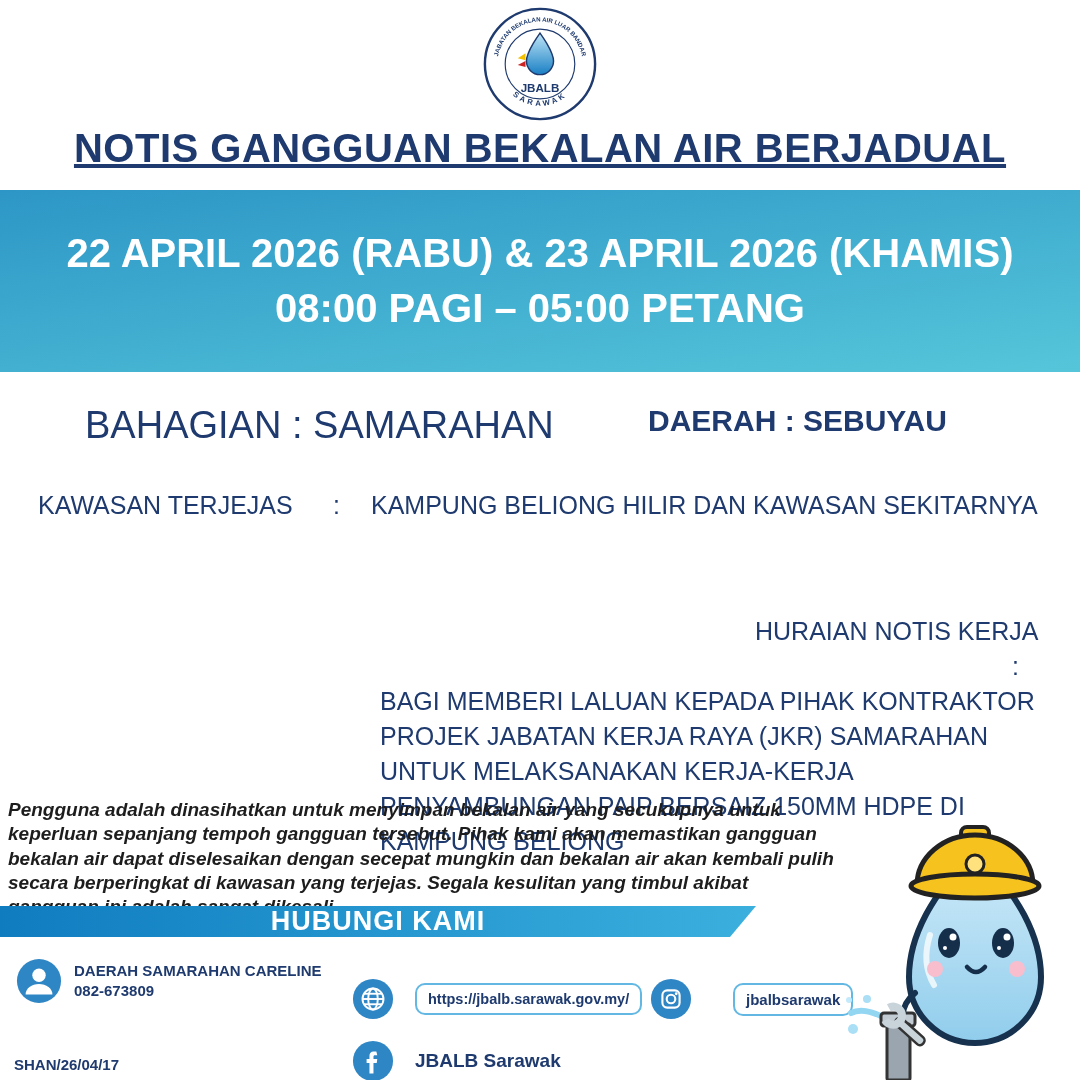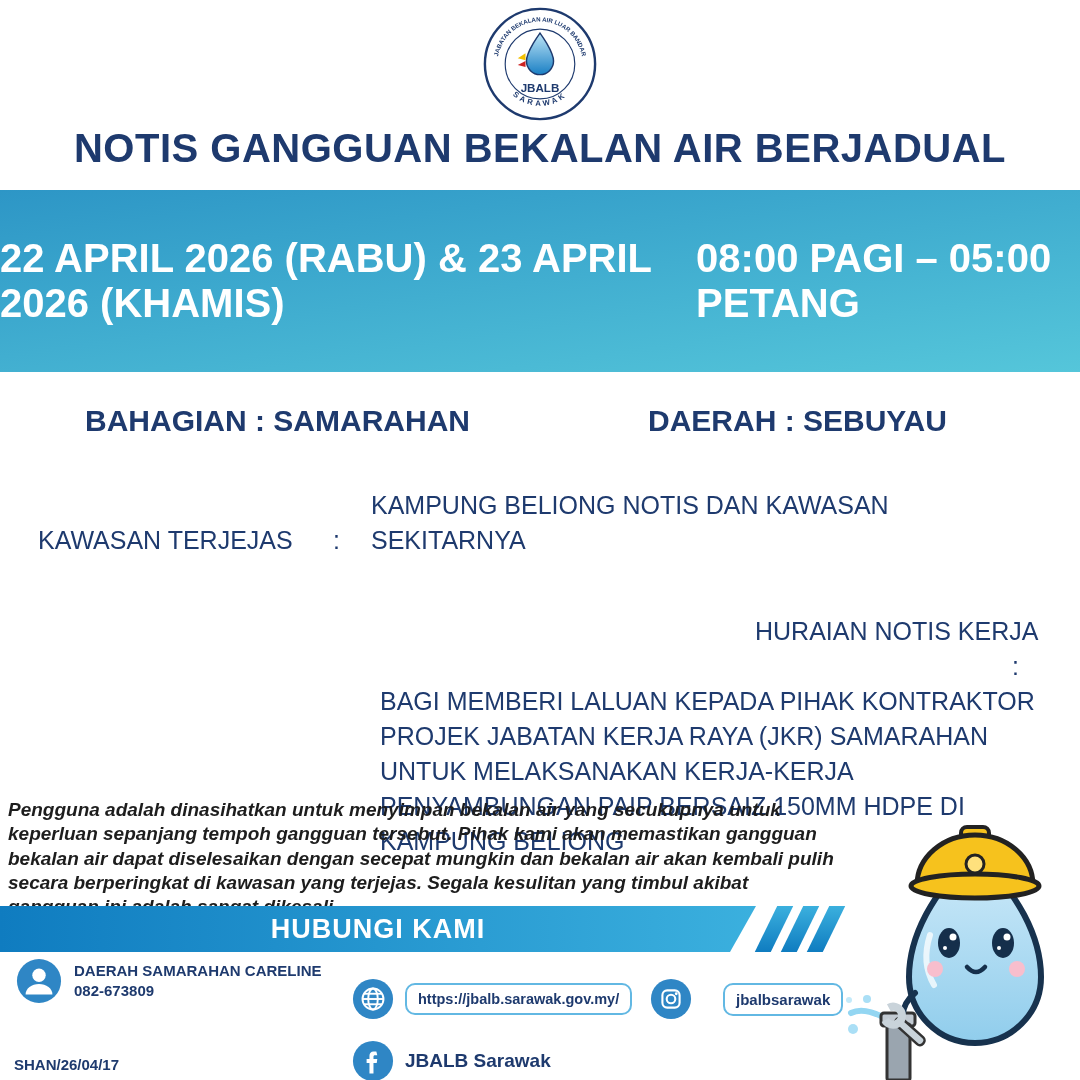--- a/index.html
+++ b/index.html
@@ -3,57 +3,57 @@
 <meta charset="utf-8">
 <title>Notis Gangguan Bekalan Air</title>
 <style>
   html,body{margin:0;padding:0;background:#fff;}
   body{font-family:"Liberation Sans", sans-serif;}
   .poster{position:relative;width:1080px;height:1080px;background:#fff;overflow:hidden;}
 
   .logo{position:absolute;top:6px;left:50%;transform:translateX(-50%);width:116px;height:116px;}
 
   .title{position:absolute;top:126px;left:0;width:100%;margin:0;text-align:center;
-         font-size:40px;font-weight:700;color:var(--navy,#1e3a6e);letter-spacing:.5px;}
+         font-size:40px;font-weight:700;color:var(--navy,#1e3a6e);letter-spacing:.5px;text-decoration:underline;}
 
   .banner{position:absolute;top:190px;left:0;width:100%;height:182px;
           background:linear-gradient(172deg,var(--banner1,#2d96c6) 0%,var(--banner2,#55c6da) 100%);
-          display:flex;flex-direction:row;align-items:center;justify-content:center;gap:10px;
+          display:flex;flex-direction:column;align-items:center;justify-content:center;gap:10px;
           color:#fff;font-weight:700;}
   .banner .l1{font-size:40px;}
   .banner .l2{font-size:40px;}
 
-  .region-bahagian{position:absolute;top:404px;left:85px;font-size:30px;font-weight:700;color:var(--navy,#1e3a6e);}
+  .region-bahagian{position:absolute;top:404px;left:85px;font-size:38px;font-weight:400;color:var(--navy,#1e3a6e);}
   .region-daerah{position:absolute;top:404px;left:648px;font-size:30px;font-weight:700;color:var(--navy,#1e3a6e);}
 
   .detail-row{position:absolute;left:38px;right:30px;display:flex;align-items:flex-end;
               color:var(--navy,#1e3a6e);font-weight:400;}
   .detail-row.row1{top:488px;}
   .detail-row.row2{top:614px;flex-direction:column;}
   .d-label{width:295px;font-size:25px;line-height:1.4;}
   .d-colon{width:38px;font-size:25px;line-height:1.4;text-align:left;}
   .d-value{width:670px;font-size:25px;line-height:1.4;}
 
   .advisory{position:absolute;top:798px;left:8px;width:835px;margin:0;
             font-style:italic;font-weight:600;font-size:19px;line-height:1.28;
             color:var(--advisory_text,#1d1d1d);}
 
-  .bar-row{position:absolute;top:906px;left:0;height:46px;display:flex;align-items:stretch;}
+  .bar-row{position:absolute;top:906px;left:0;height:46px;display:flex;align-items:stretch;flex-direction:column;}
   .bar-main{width:756px;background:linear-gradient(90deg,var(--bar1,#0f7cc0),var(--bar2,#3bb0de));
             clip-path:polygon(0 0,100% 0,calc(100% - 26px) 100%,0 100%);
             display:flex;align-items:center;justify-content:center;
             color:#fff;font-size:27px;font-weight:700;letter-spacing:1px;}
   .stripe{width:16px;margin-left:10px;transform:skewX(-26deg);
           background:linear-gradient(180deg,var(--bar2,#3bb0de),var(--bar1,#0f7cc0));}
 
   .phone-group{position:absolute;left:16px;top:958px;display:flex;gap:12px;align-items:center;}
   .phone-texts{display:flex;flex-direction:column;gap:7px;}
   .p-label,.p-num{font-size:15px;font-weight:700;color:var(--navy,#1e3a6e);line-height:1.35;}
 
-  .contact-item{position:absolute;display:flex;align-items:center;gap:11px;}
+  .contact-item{position:absolute;display:flex;align-items:center;gap:21px;}
   .contact-item.website{left:352px;top:978px;}
   .contact-item.instagram{left:650px;top:978px;}
   .contact-item.facebook{left:352px;top:1040px;}
   .pill{border:2.5px solid var(--pill,#62b8e3);border-radius:10px;padding:6px 11px;
         font-weight:700;color:var(--navy,#1e3a6e);white-space:nowrap;}
   .pill.url{font-size:14.5px;}
   .pill.ig{font-size:15px;margin-left:20px;}
   .fb-label{font-size:19px;font-weight:700;color:var(--navy,#1e3a6e);}
 
   .c-icon{display:inline-flex;}
@@ -99,21 +99,21 @@
     <div class="l1">22 APRIL 2026 (RABU) &amp; 23 APRIL 2026 (KHAMIS)</div>
     <div class="l2">08:00 PAGI – 05:00 PETANG</div>
   </div>
 
   <div class="region-bahagian">BAHAGIAN : SAMARAHAN</div>
   <div class="region-daerah">DAERAH : SEBUYAU</div>
 
   <div class="detail-row row1">
     <div class="d-label">KAWASAN TERJEJAS</div>
     <div class="d-colon">:</div>
-    <div class="d-value">KAMPUNG BELIONG NOTIS DAN KAWASAN SEKITARNYA</div>
+    <div class="d-value">KAMPUNG BELIONG HILIR DAN KAWASAN SEKITARNYA</div>
   </div>
   <div class="detail-row row2">
     <div class="d-label">HURAIAN NOTIS KERJA</div>
     <div class="d-colon">:</div>
     <div class="d-value">BAGI MEMBERI LALUAN KEPADA PIHAK KONTRAKTOR PROJEK JABATAN KERJA RAYA (JKR) SAMARAHAN UNTUK MELAKSANAKAN KERJA-KERJA PENYAMBUNGAN PAIP BERSAIZ 150MM HDPE DI KAMPUNG BELIONG</div>
   </div>
 
   <p class="advisory">Pengguna adalah dinasihatkan untuk menyimpan bekalan air yang secukupnya untuk keperluan sepanjang tempoh gangguan tersebut. Pihak kami akan memastikan gangguan bekalan air dapat diselesaikan dengan secepat mungkin dan bekalan air akan kembali pulih secara berperingkat di kawasan yang terjejas. Segala kesulitan yang timbul akibat gangguan ini adalah sangat dikesali.</p>
 
   <div class="bar-row">

